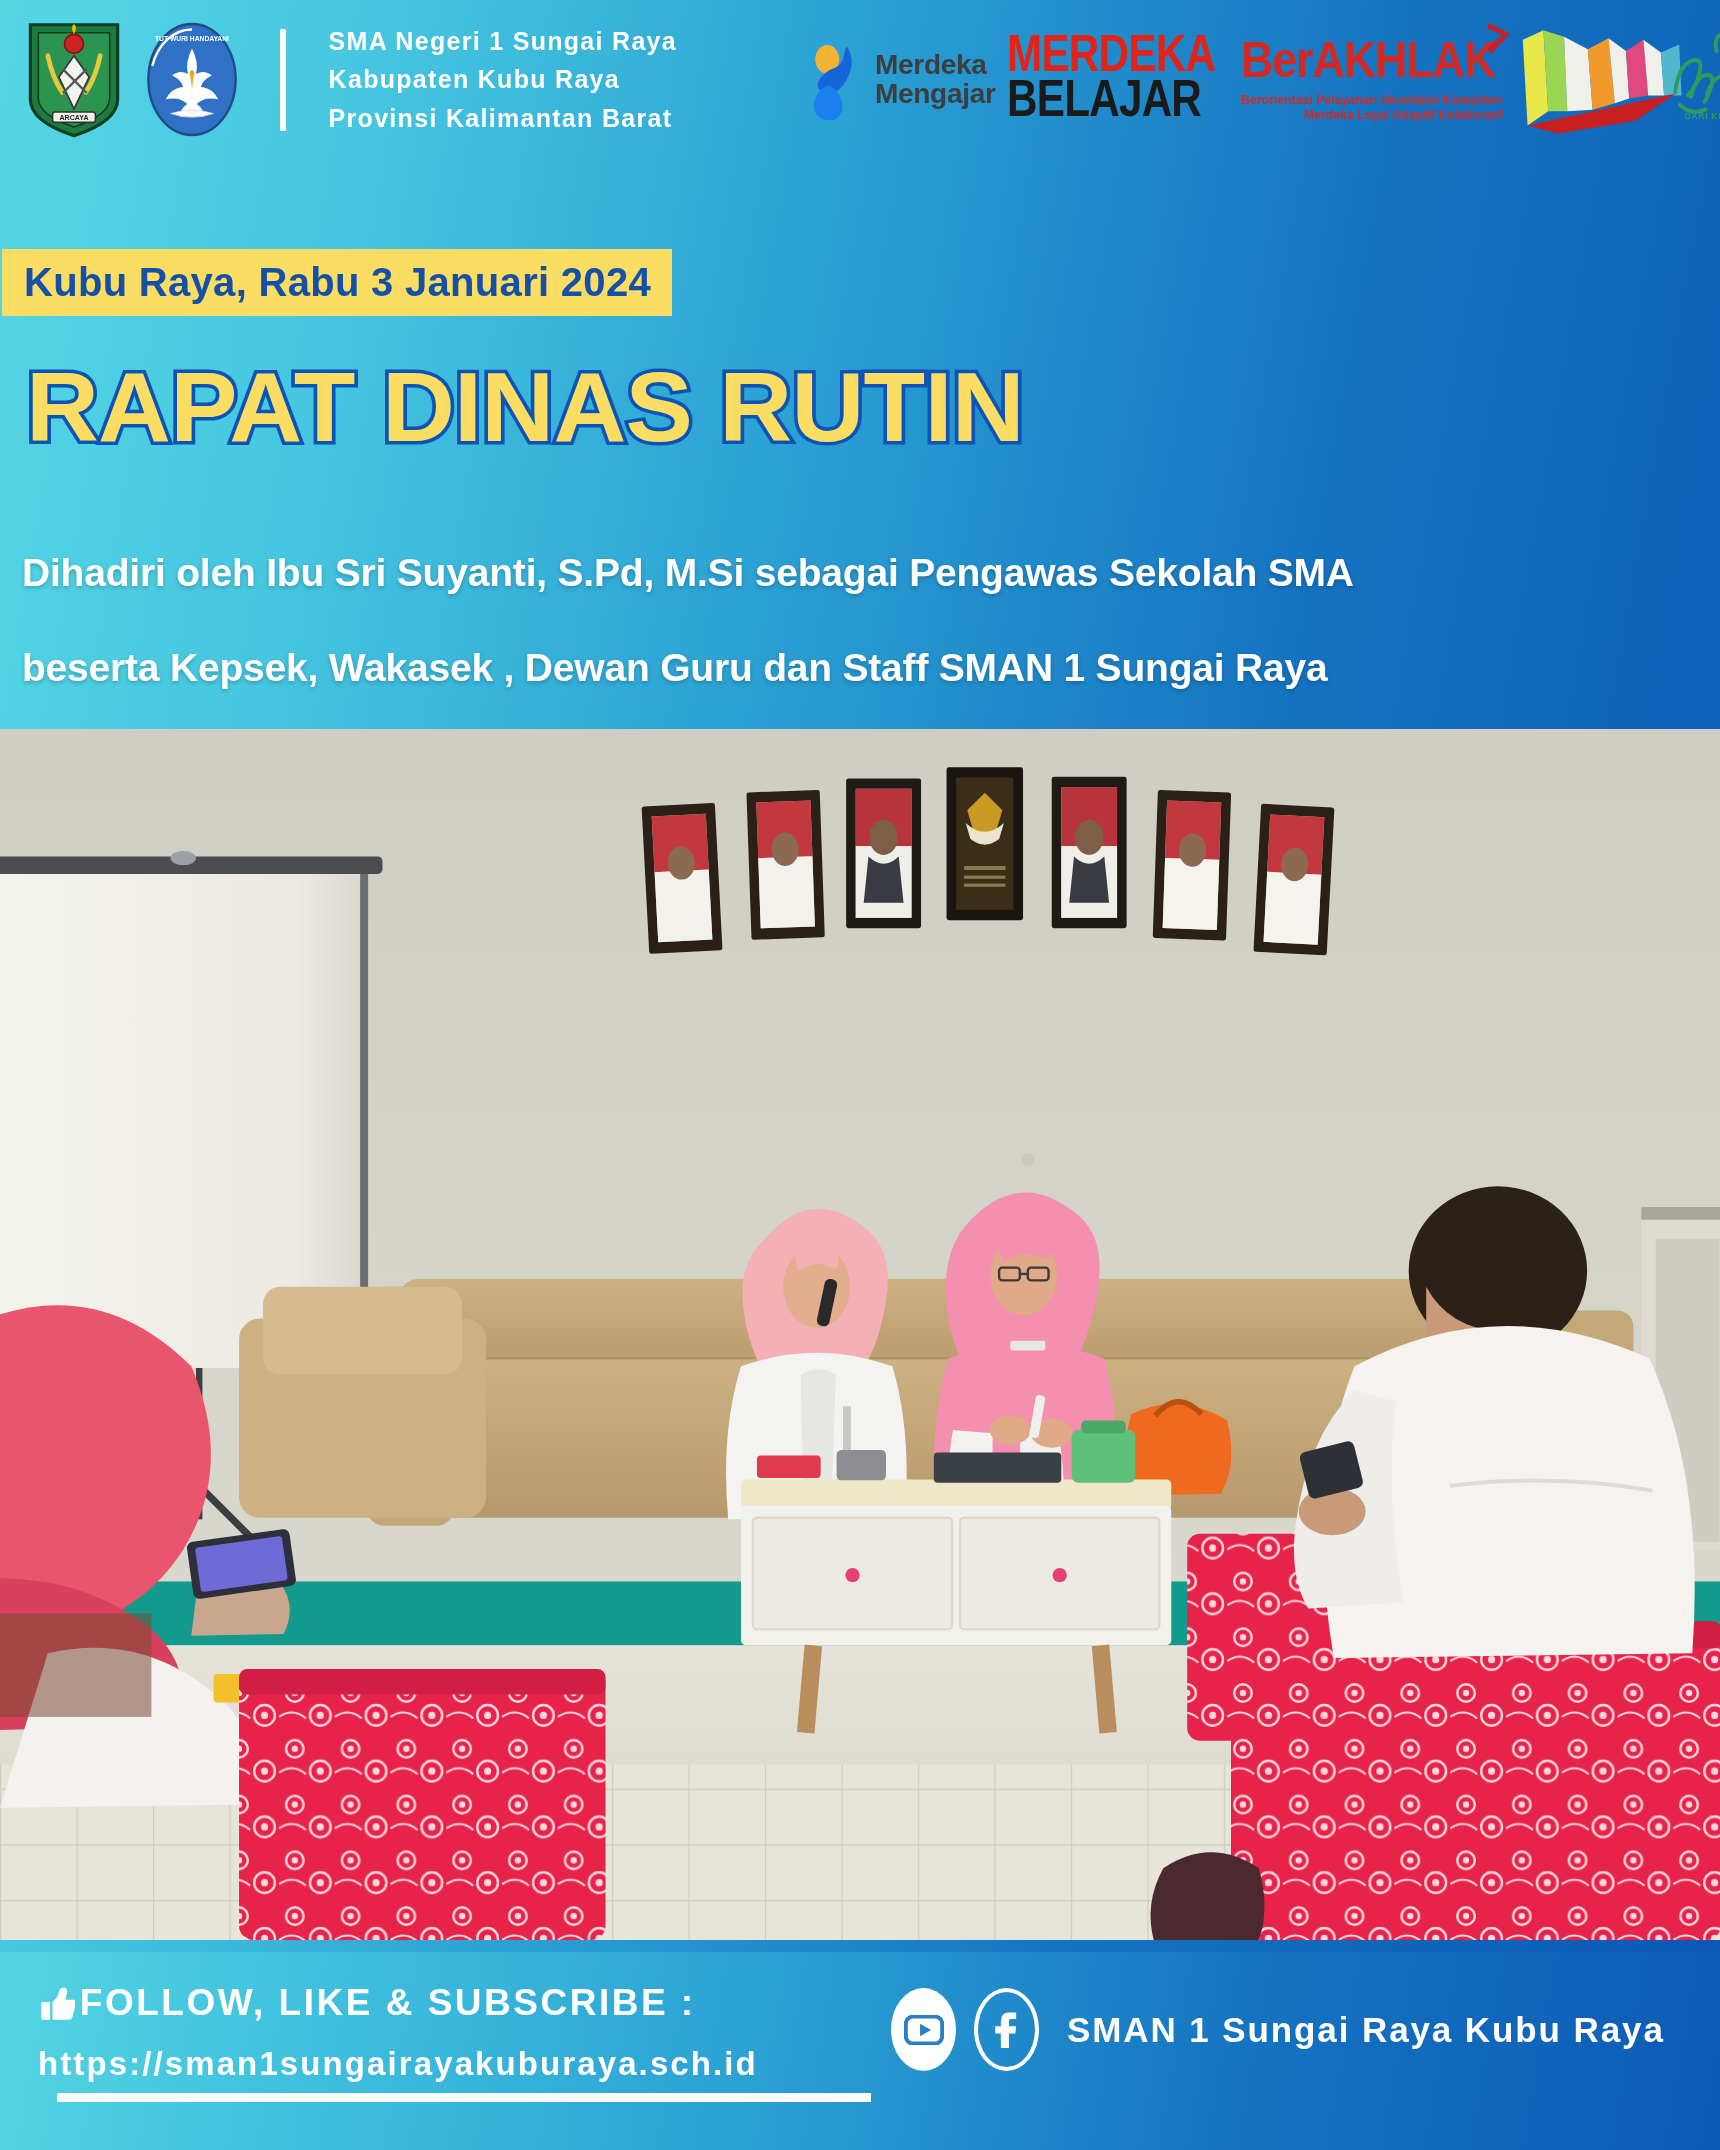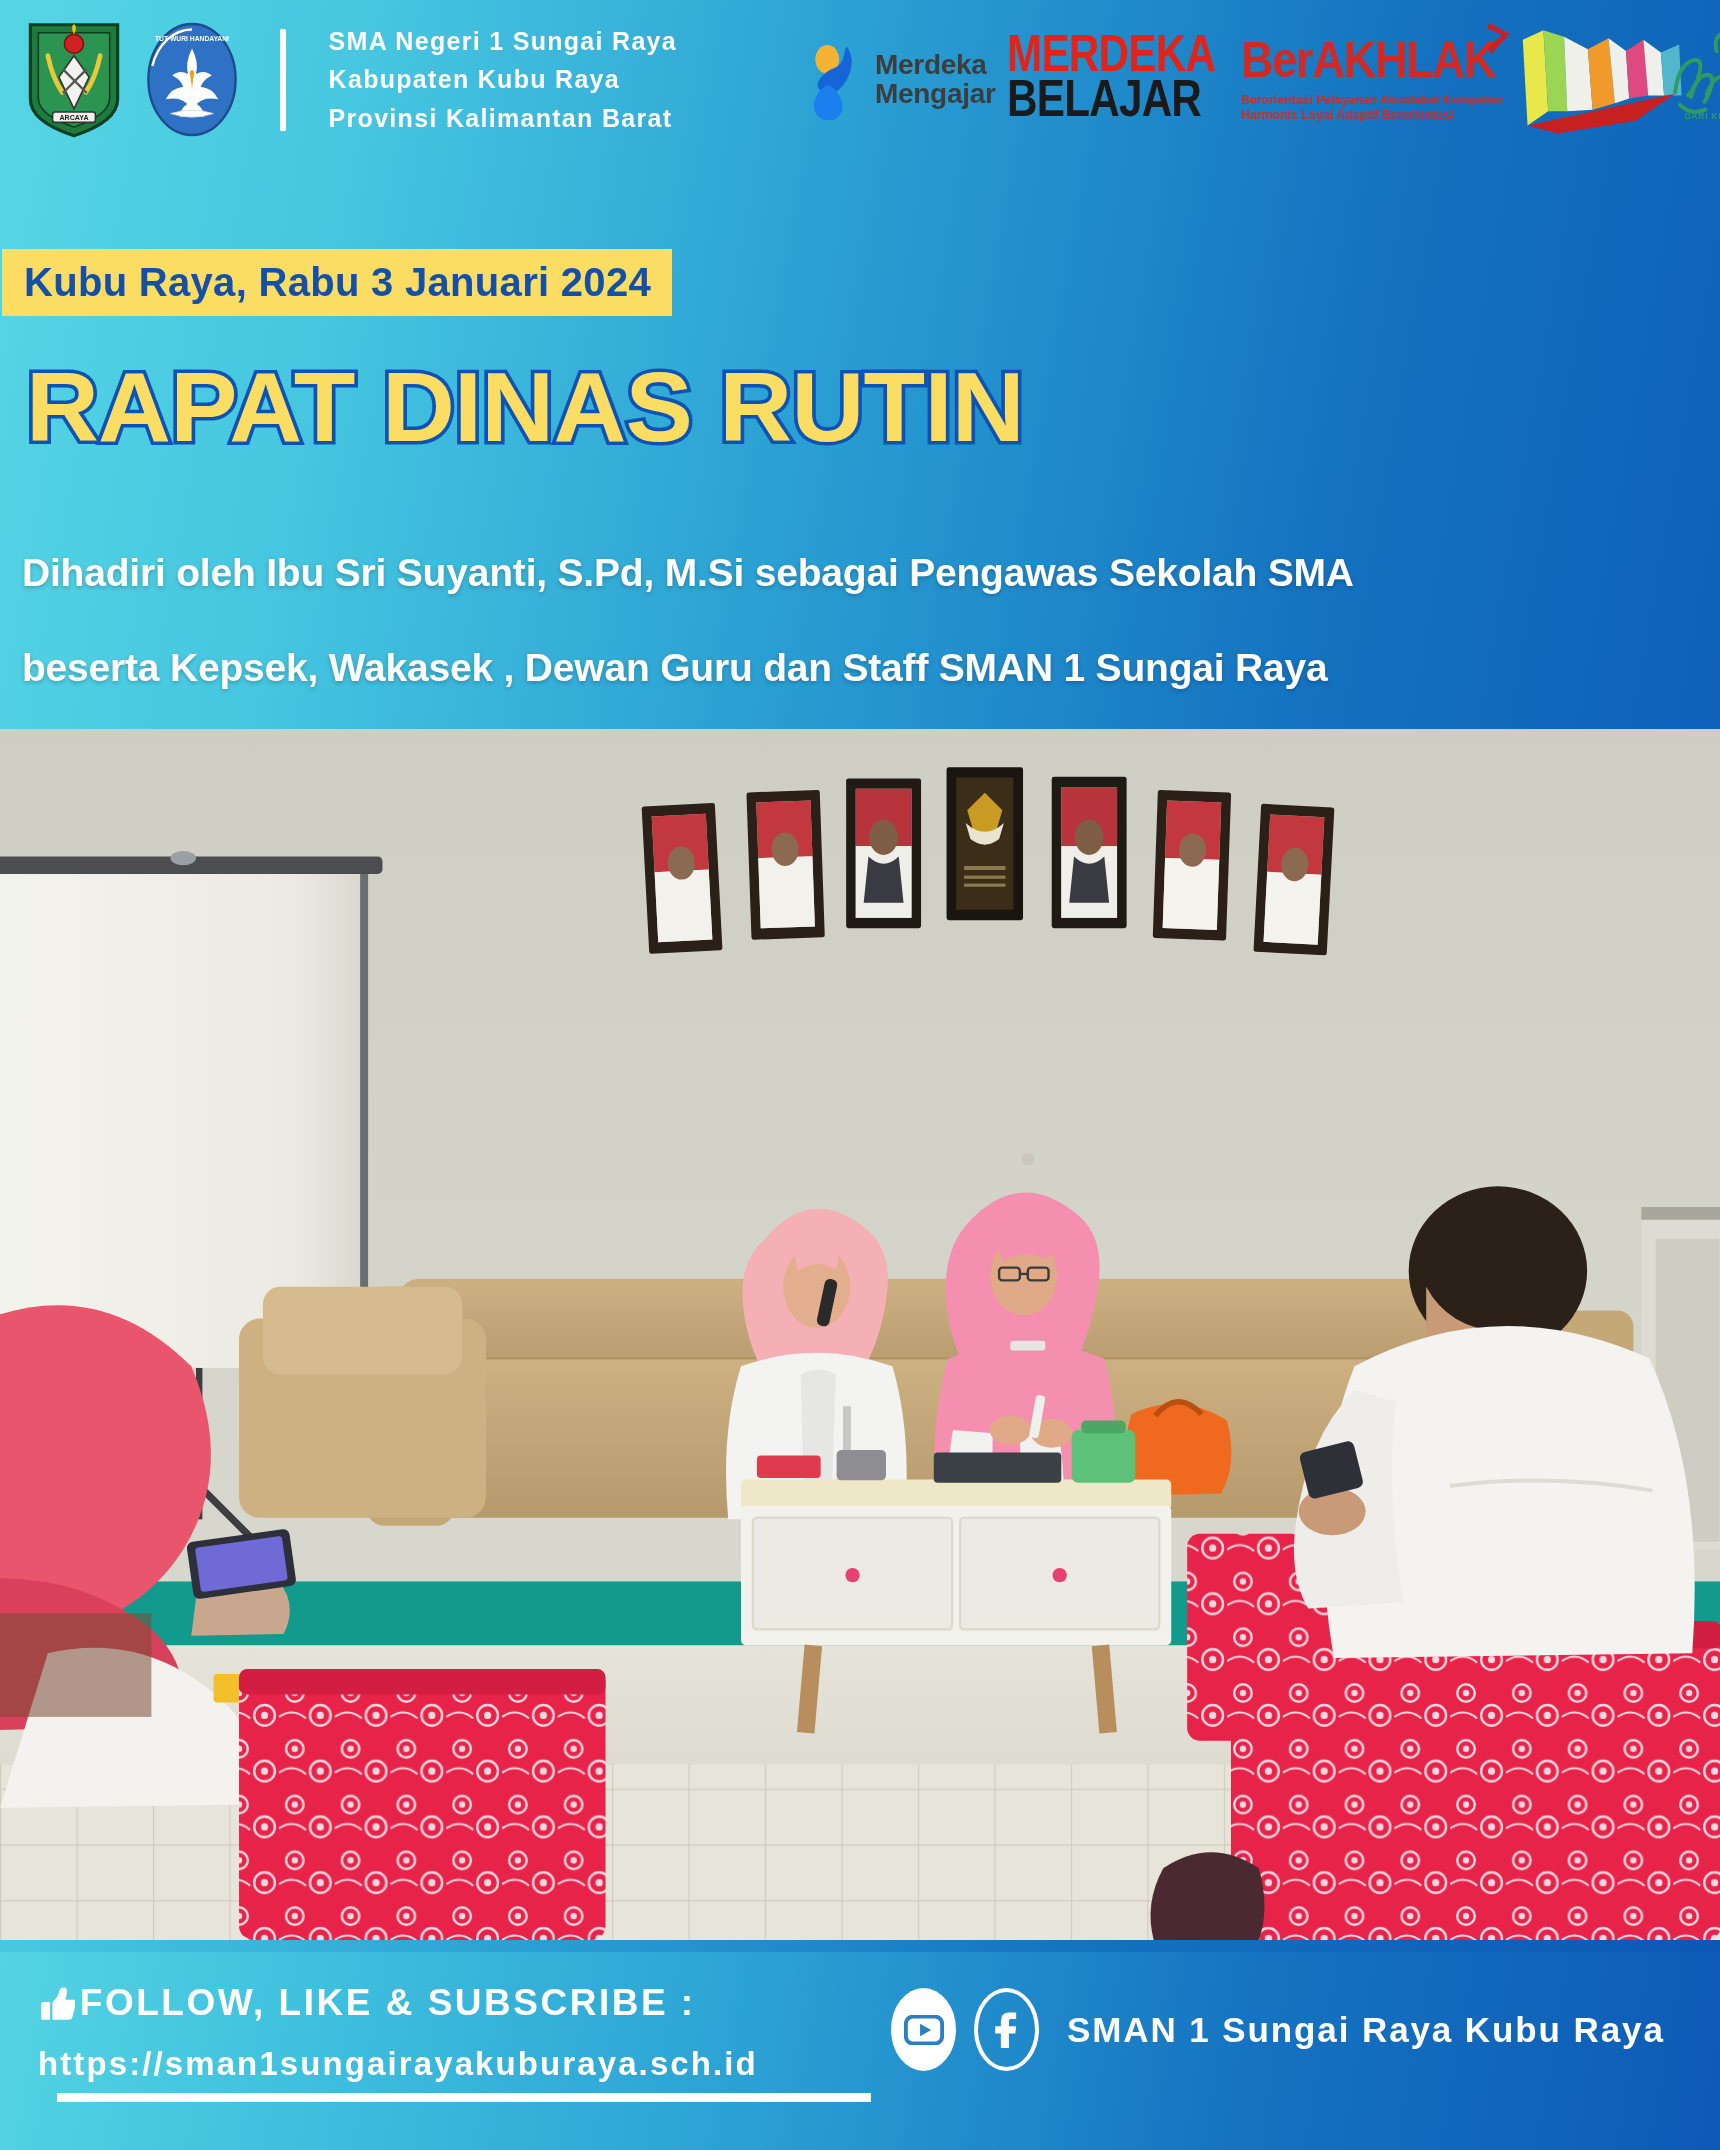--- a/index.html
+++ b/index.html
@@ -49,21 +49,21 @@
              transform:scaleY(1.16) scaleX(.96); transform-origin:left bottom;}
 
   
   .ber { display:flex; flex-direction:column; align-items:flex-start; margin-left:11px; position:relative;}
   .ber-main { position:relative; }
   .ber-main .bw { color:#d12a24; font-size:45px; font-weight:800; letter-spacing:-1.2px;
                   transform:scaleY(1.1); transform-origin:left bottom; display:inline-block;}
   .ber-check {
     position:absolute; right:-17.5px; top:-16px; width:27px; height:37px;
   }
-  .ber-sub { margin-top:4px; line-height:1.22; }
+  .ber-sub { margin-top:4px; line-height:1.22;text-align:right; }
   .ber-sub div { font-size:12.3px; font-weight:700; white-space:nowrap; }
   .ber-sub .r { color:#d12a24; }
 
   
   .menanjak { position:relative; width:239px; height:127px; margin-left:6.4px; }
   .menanjak svg { position:absolute; left:0; top:0; }
 
   
   .date-chip {
     position:absolute; left:2px; top:249px;
@@ -201,21 +201,21 @@
 
       <div class="ber">
         <div class="ber-main">
           <span class="bw">Ber</span><span class="bw">AKHLAK</span>
           <svg class="ber-check" viewBox="0 0 34 46">
             <path d="M4 2 L30 16 L6 42 L2 34 L20 17 L1 9 Z" fill="#c1232b"></path>
           </svg>
         </div>
         <div class="ber-sub">
           <div class="r">Berorientasi Pelayanan Akuntabel Kompeten</div>
-          <div class="r">Harmonis Loyal Adaptif Berorientasi</div>
+          <div class="r">Merdeka Loyal Adaptif Kolaboratif</div>
         </div>
       </div>
 
       <div class="menanjak">
         <svg width="239" height="127" viewBox="0 0 300 160">
           <path d="M8 30 L34 18 L40 120 L14 138 Z" fill="#e8e84a"></path>
           <path d="M34 18 L60 26 L64 120 L40 120 Z" fill="#9ad653"></path>
           <path d="M60 26 L90 42 L96 118 L64 120 Z" fill="#f0f0ea"></path>
           <path d="M90 42 L116 28 L124 110 L96 118 Z" fill="#f2992b"></path>
           <path d="M116 28 L138 44 L142 104 L124 110 Z" fill="#f0f0ea"></path>

